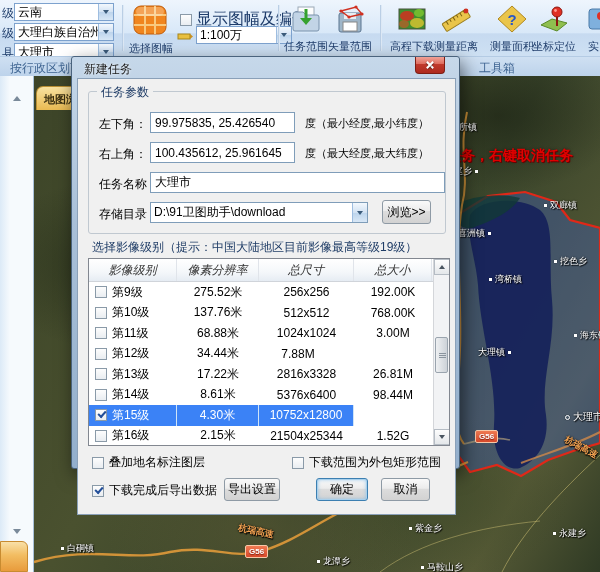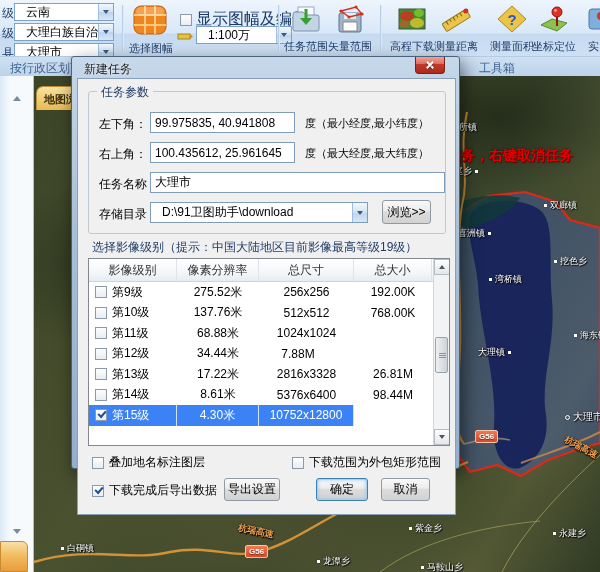--- a/index.html
+++ b/index.html
@@ -9,21 +9,21 @@
   
   .ribbon{position:absolute;left:0;top:0;width:600px;height:76px;z-index:10;
     background:linear-gradient(#eef5fd,#d8e8f8 44%,#c6daf0 45%,#d5e6f6);
     border-bottom:1px solid #8fa8c8;}
   .caption-band{position:absolute;left:0;top:56px;width:600px;height:20px;
     background:linear-gradient(#cfe0f2,#bdd3eb);border-top:1px solid #b4cbe4;}
   .caption-band .cap{position:absolute;top:3px;font-size:12px;color:#3e6491;}
   .region-row{position:absolute;left:0;height:18px;}
   .region-prefix{position:absolute;left:2px;top:2px;font-size:12px;color:#1f3d6b;}
   .combo{position:absolute;left:14px;top:0;height:18px;background:#fff;border:1px solid #7da2ce;display:flex;align-items:center;}
-  .combo-text{flex:1;font-size:12px;color:#000;padding-left:11px;white-space:nowrap;overflow:hidden;}
+  .combo-text{flex:1;font-size:12px;color:#000;padding-left:3px;white-space:nowrap;overflow:hidden;}
   .combo-btn{width:15px;height:100%;background:linear-gradient(#f3f8fd,#d2e2f3 50%,#bcd4ec 51%,#d8e7f6);border-left:1px solid #9ebde0;display:flex;align-items:center;justify-content:center;}
   .tri-down{width:0;height:0;border-left:3px solid transparent;border-right:3px solid transparent;border-top:4px solid #3a5a7a;}
   .vsep{position:absolute;top:5px;height:46px;width:2px;background:linear-gradient(90deg,#a9c2dd,#eef5fd);}
   .tool{position:absolute;top:4px;width:44px;text-align:center;}
   .tool-label{font-size:11px;color:#1f3d6b;margin-top:1px;white-space:nowrap;}
   .big-icon{display:inline-block;}
   .cb-box{display:inline-block;width:12px;height:12px;background:linear-gradient(#fdfdfd,#e9edf1);border:1px solid #8a9aa8;position:relative;vertical-align:middle;}
   .cb-box.checked::after{content:"";position:absolute;left:2px;top:1px;width:6px;height:3px;border-left:2px solid #234f9a;border-bottom:2px solid #234f9a;transform:rotate(-48deg);}
   .rb-check-label{font-size:16px;color:#1f3d6b;margin-left:4px;vertical-align:middle;}
 
@@ -81,21 +81,21 @@
     display:flex;align-items:center;padding-left:4px;white-space:nowrap;overflow:hidden;}
   .combo2{position:absolute;background:#fff;border:1px solid #7f9db9;display:flex;align-items:center;}
   .combo2 .combo-text{font-size:12px;}
   .btn{position:absolute;background:linear-gradient(#f9f9f9,#ececec 45%,#dddddd 46%,#d2d2d2);
     border:1px solid #8e9aa5;border-radius:3px;font-size:12px;color:#000;
     display:flex;align-items:center;justify-content:center;white-space:nowrap;}
   .btn-default{border-color:#3c7fb1;box-shadow:0 0 0 1px #a8d0ec inset,0 0 4px #7ab8e8 inset;}
   .level-caption{position:absolute;left:14px;top:160px;font-size:12px;color:#1f3c66;white-space:nowrap;}
   .level-table{position:absolute;left:10px;top:179px;width:362px;height:188px;background:#fff;border:1px solid #828790;overflow:hidden;}
   .lt-header{display:flex;height:23px;background:linear-gradient(#ffffff,#f4f7fa 60%,#e6ecf3);border-bottom:1px solid #d0d4da;}
-  .lt-hcell{font-size:12px;color:#333;display:flex;align-items:center;justify-content:center;border-right:1px solid #e0e4ea;}
+  .lt-hcell{font-size:12px;color:#333;display:flex;align-items:center;justify-content:center;border-right:1px solid #e0e4ea;font-style:italic;}
   .lt-row{display:flex;height:20.5px;align-items:stretch;}
   .lt-cell{font-size:12px;color:#000;display:flex;align-items:center;justify-content:center;overflow:hidden;white-space:nowrap;}
   .c-level{width:88px;justify-content:flex-start;padding-left:6px;}
   .c-res{width:82px;}
   .c-size{width:95px;}
   .c-total{width:78px;}
   .lt-row.sel .lt-cell{background:#3b82f6;color:#fff;border-right:1px solid #cfe4f7;}
   .lt-row .cb-box{margin-right:5px;flex:none;}
   .vscroll{position:absolute;right:0;top:0;width:16px;height:186px;background:#f2f3f5;border-left:1px solid #d4d6da;}
   .vs-btn{position:absolute;left:0;width:16px;height:16px;background:linear-gradient(#fdfdfd,#e4e7ea);border:1px solid #b5bcc4;display:flex;align-items:center;justify-content:center;}
@@ -295,21 +295,21 @@
     <div class="dlg-title">新建任务</div>
     <div class="dlg-close"></div>
 
     <div class="dlg-content">
 
       <div class="groupbox">
         <span class="gb-label">任务参数</span>
       </div>
 
       <span class="lbl" style="left:21px;top:37px;">左下角：</span>
-      <div class="textbox" style="left:72px;top:33px;width:145px;height:21px;">99.975835, 40.941808</div>
+      <div class="textbox" style="left:72px;top:33px;width:145px;height:21px;">99.975835, 25.426540</div>
       <span class="unit" style="left:227px;top:37px;">度（最小经度,最小纬度）</span>
 
       <span class="lbl" style="left:21px;top:67px;">右上角：</span>
       <div class="textbox" style="left:72px;top:63px;width:145px;height:21px;">100.435612, 25.961645</div>
       <span class="unit" style="left:227px;top:67px;">度（最大经度,最大纬度）</span>
 
       <span class="lbl" style="left:21px;top:97px;">任务名称：</span>
       <div class="textbox" style="left:72px;top:93px;width:295px;height:21px;">大理市</div>
 
       <span class="lbl" style="left:21px;top:127px;">存储目录：</span>
@@ -349,20 +349,21 @@
               <div class="lt-cell c-size">512x512</div>
               <div class="lt-cell c-total">768.00K</div>
             </div>
             <div class="lt-row">
               <div class="lt-cell c-level">
                 <span class="cb-box"></span>
                 <span>第11级</span>
               </div>
               <div class="lt-cell c-res">68.88米</div>
               <div class="lt-cell c-size">1024x1024</div>
+              <div class="lt-cell c-total">3.00M</div>
             </div>
             <div class="lt-row">
               <div class="lt-cell c-level">
                 <span class="cb-box"></span>
                 <span>第12级</span>
               </div>
               <div class="lt-cell c-res">34.44米</div>
               <div class="lt-cell c-total">7.88M</div>
             </div>
             <div class="lt-row">
@@ -383,20 +384,29 @@
               <div class="lt-cell c-size">5376x6400</div>
               <div class="lt-cell c-total">98.44M</div>
             </div>
             <div class="lt-row sel">
               <div class="lt-cell c-level">
                 <span class="cb-box checked"></span>
                 <span>第15级</span>
               </div>
               <div class="lt-cell c-res">4.30米</div>
               <div class="lt-cell c-size">10752x12800</div>
+            </div>
+            <div class="lt-row">
+              <div class="lt-cell c-level">
+                <span class="cb-box"></span>
+                <span>第16级</span>
+              </div>
+              <div class="lt-cell c-res">2.15米</div>
+              <div class="lt-cell c-size">21504x25344</div>
+              <div class="lt-cell c-total">1.52G</div>
             </div>
           </div>
         <div class="vscroll">
           <div class="vs-btn" style="top:0;">
               <span class="tri-up-s"></span>
             </div>
           <div class="vs-thumb" style="top:78px;"></div>
           <div class="vs-btn" style="bottom:0;">
               <span class="tri-down-s"></span>
             </div>

